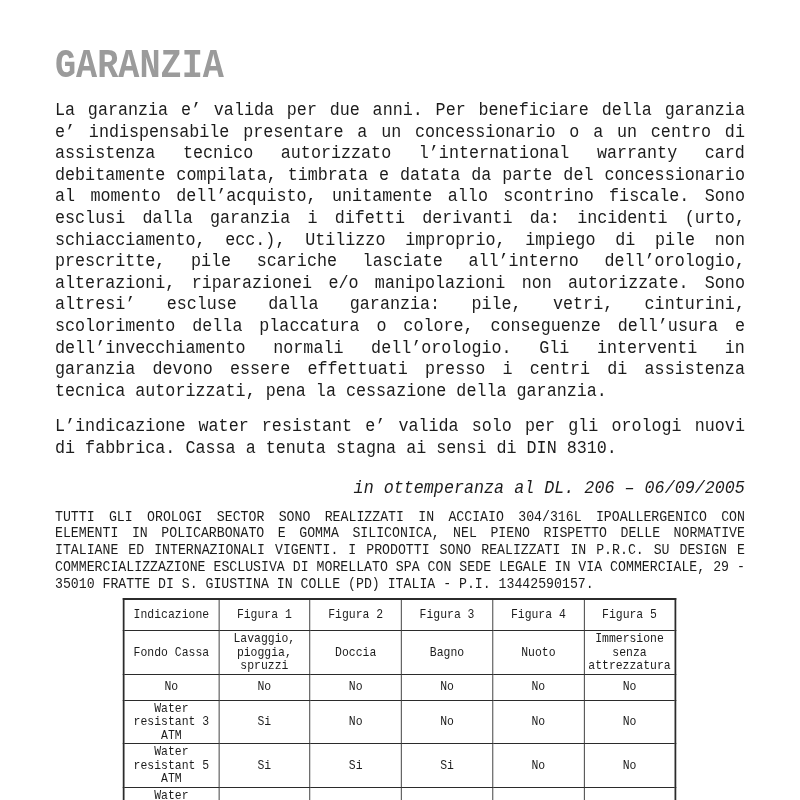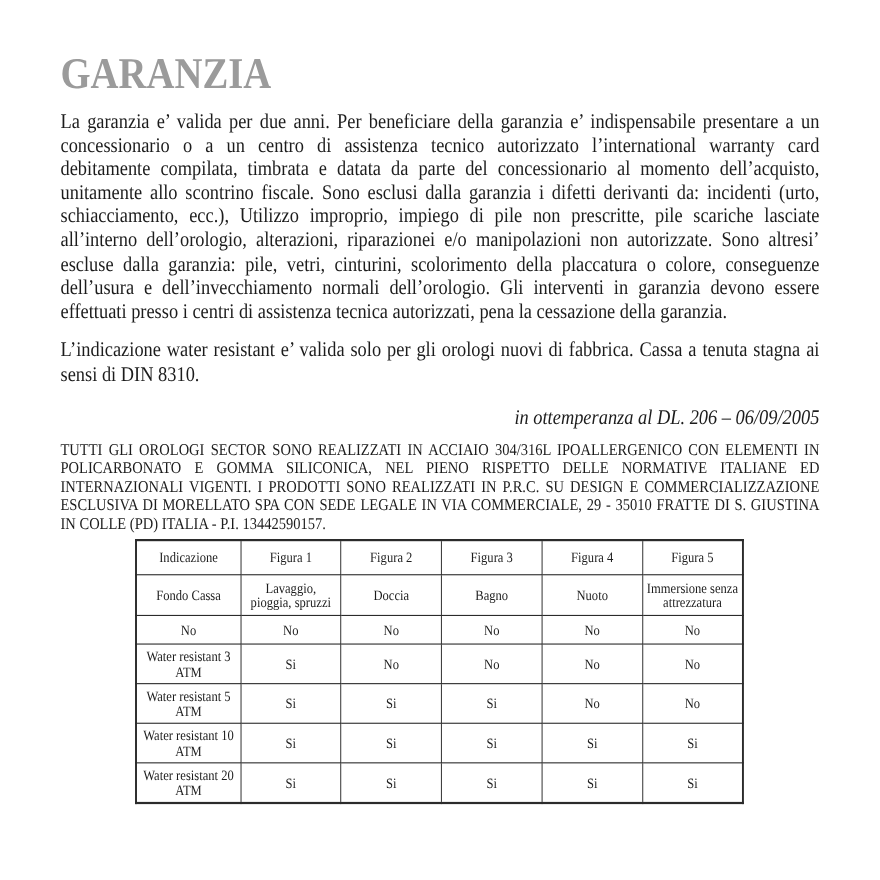--- a/index.html
+++ b/index.html
@@ -6,21 +6,21 @@
     margin: 0;
     padding: 0;
     background: #ffffff;
   }
   .page {
     position: relative;
     width: 800px;
     height: 800px;
     background: #ffffff;
     overflow: hidden;
-    font-family: Liberation Serif, serif;
+    font-family: Liberation Mono, monospace;
     color: #1c1c1c;
   }
   
   .cond {
     position: absolute;
     left: 55px;
     top: 44px;
     width: 784px;
     transform: scaleX(0.88);
     transform-origin: left top;

